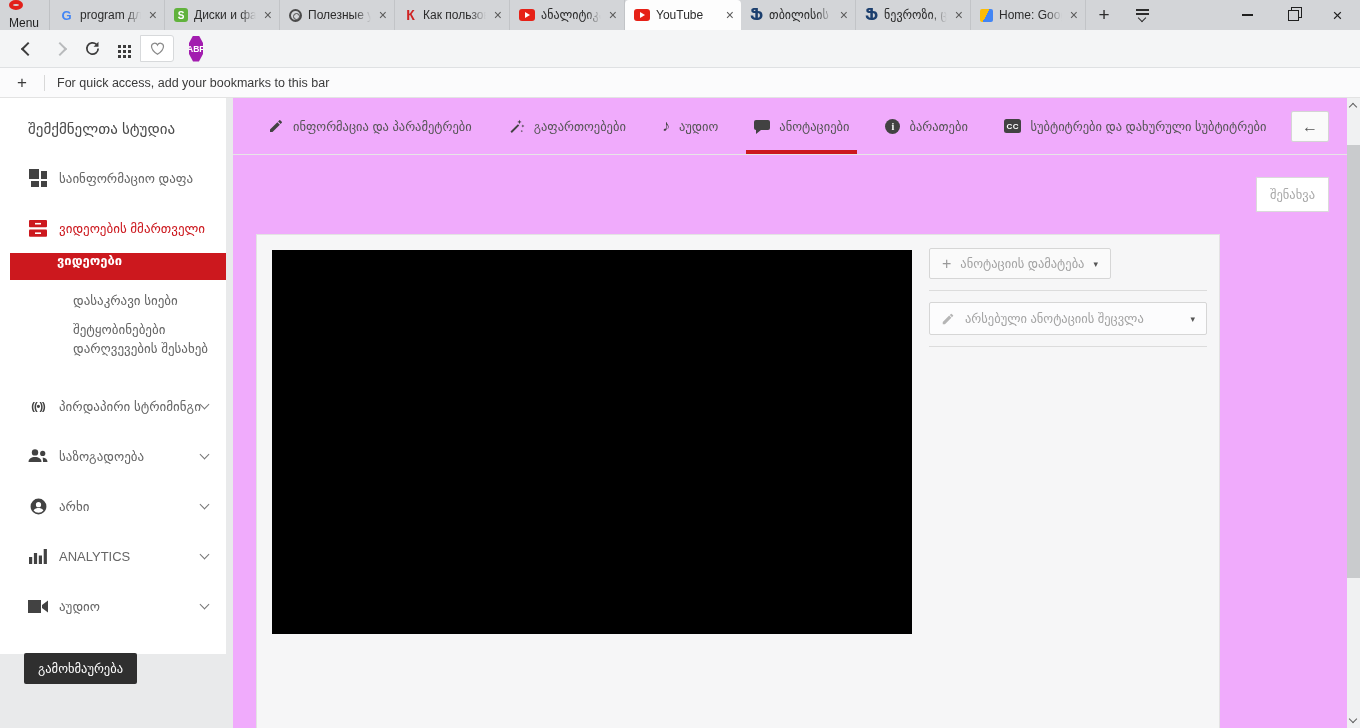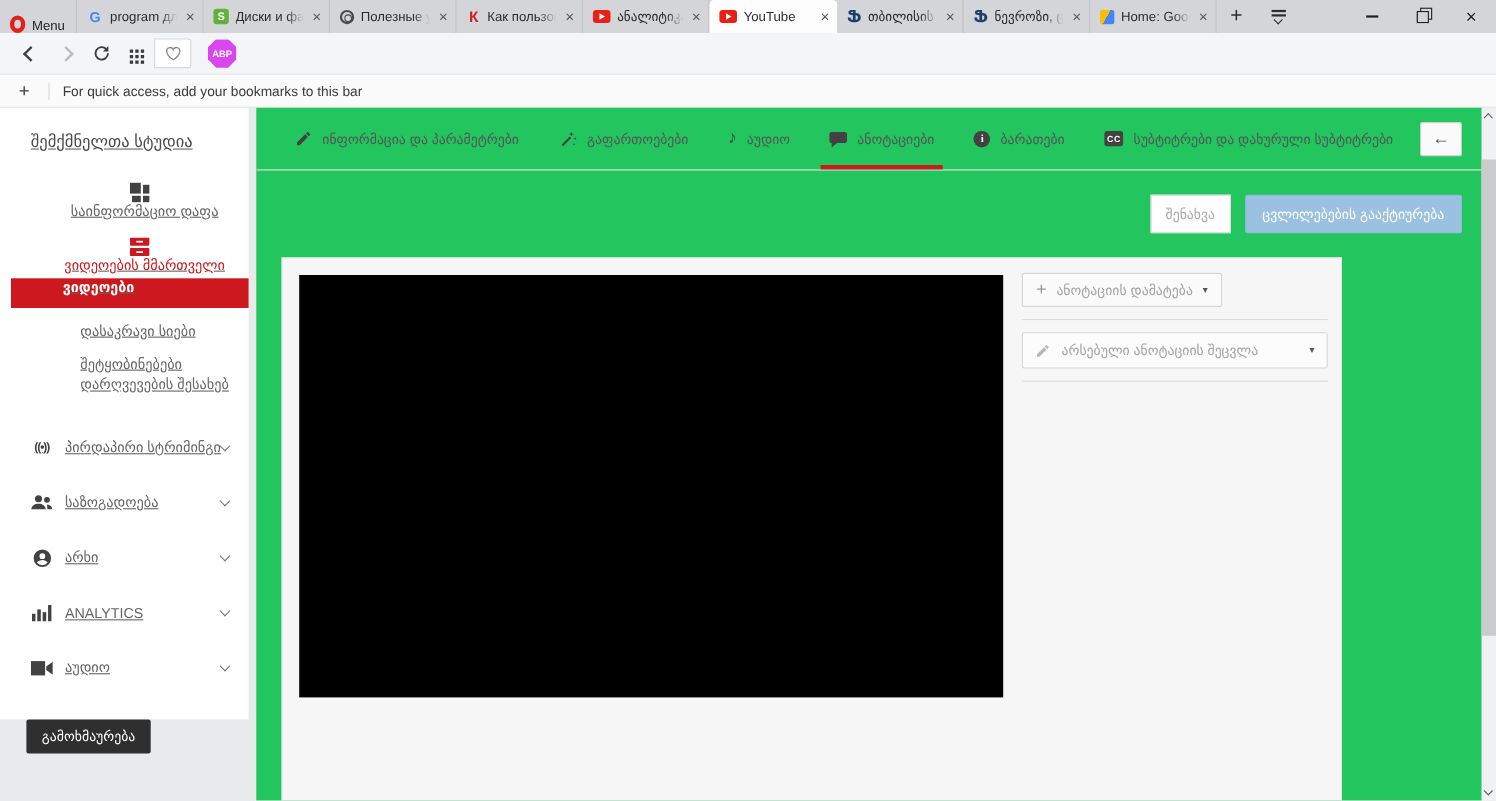--- a/index.html
+++ b/index.html
@@ -2,21 +2,21 @@
 <html><head>
 <meta charset="utf-8">
 <style>
   * { box-sizing: border-box; margin: 0; padding: 0; }
   html,body { width:1360px; height:728px; overflow:hidden; }
   body { font-family:"Liberation Sans","DejaVu Sans",sans-serif; }
   .screen { position:relative; width:1360px; height:728px; background:#e9eaeb; overflow:hidden; }
 
   
   .tabbar { position:absolute; top:0; left:0; right:0; height:30px; background:#d3d5d8; display:flex; align-items:stretch; }
-  .menu-btn { display:flex; align-items:flex-end; gap:6px; padding:0 10px 0 9px; font-size:12px; color:#1f1f1f; border-right:1px solid #bfc1c4; cursor:default; }
+  .menu-btn { display:flex; align-items:flex-start; gap:6px; padding:0 10px 0 9px; font-size:12px; color:#1f1f1f; border-right:1px solid #bfc1c4; cursor:default;flex-direction:column; }
   .opera-logo { width:14px; height:16px; border:4px solid #e2201a; border-radius:50%; }
   .btab { width:115px; display:flex; align-items:center; gap:6px; padding:0 5px 0 9px; font-size:12px; color:#2c2c2c; border-right:1px solid #c2c4c7; position:relative; }
   .btab-title { flex:1; white-space:nowrap; overflow:hidden; -webkit-mask-image:linear-gradient(90deg,#000 75%,transparent); mask-image:linear-gradient(90deg,#000 75%,transparent); }
   .btab-close { color:#5a5a5a; font-size:14px; line-height:1; padding:0 2px; }
   .btab.active { background:#fdfdfd; border-radius:4px 4px 0 0; border-right:none; width:116px; }
   .fav { flex:none; display:flex; align-items:center; justify-content:center; }
   .fav-g { color:#4285F4; font-size:13px; font-weight:bold; width:15px; }
   .fav-s { width:14px; height:14px; background:#61b23c; border-radius:3px; color:#fff; font-size:10px; font-weight:bold; }
   .fav-ring { width:13px; height:13px; border:2px solid #4a4a4a; border-radius:50%; position:relative; }
   .fav-ring:after { content:''; position:absolute; left:2px; top:2px; width:5px; height:5px; border:1.5px solid #4a4a4a; border-radius:50%; }
@@ -44,52 +44,52 @@
   .chev-right { width:10px; height:10px; border-right:2px solid #b8babc; border-top:2px solid #b8babc; transform:rotate(45deg); }
   .grid9 { width:3px; height:3px; background:#3c3c3c; box-shadow:5px 0 #3c3c3c,10px 0 #3c3c3c,0 5px #3c3c3c,5px 5px #3c3c3c,10px 5px #3c3c3c,0 10px #3c3c3c,5px 10px #3c3c3c,10px 10px #3c3c3c; margin:-5px 5px 0 -5px; }
   .urlbox { flex:1; height:27px; background:#fff; border:1px solid #d7d9db; border-right:none; border-radius:3px 0 0 3px; display:flex; align-items:center; margin-left:8px; overflow:hidden; }
   .lock-wrap { width:32px; height:100%; display:flex; align-items:center; justify-content:center; border-right:1px solid #ebebeb; }
   .lock { width:10px; height:8px; background:#3d9e47; border-radius:1.5px; position:relative; margin-top:4px; }
   .lock:before { content:''; position:absolute; top:-5px; left:1.2px; width:7.6px; height:7px; border:1.6px solid #3d9e47; border-bottom:none; border-radius:4px 4px 0 0; }
   .url-text { font-size:13.5px; padding-left:10px; white-space:nowrap; }
   .url-host { color:#1f1f1f; }
   .url-path { color:#9b9b9b; }
   .heartbox { width:34px; height:27px; background:#fff; border:1px solid #d7d9db; border-radius:0 3px 3px 0; display:flex; align-items:center; justify-content:center; }
-  .abp { width:26px; height:26px; margin-left:15px; background:#d946ef; color:#fff; font-size:8.5px; font-weight:bold; display:flex; align-items:center; justify-content:center; clip-path:polygon(29% 0,71% 0,100% 29%,100% 71%,71% 100%,29% 100%,0 71%,0 29%); }
+  .abp { width:14px; height:26px; margin-left:15px; background:#a21caf; color:#fff; font-size:8.5px; font-weight:bold; display:flex; align-items:center; justify-content:center; clip-path:polygon(29% 0,71% 0,100% 29%,100% 71%,71% 100%,29% 100%,0 71%,0 29%); }
 
   
   .bookmarks { position:absolute; top:68px; left:0; right:0; height:30px; background:#fbfbfc; border-bottom:1px solid #e3e3e3; display:flex; align-items:center; font-size:12.5px; color:#3a3a3a; }
   .bm-plus { width:44px; text-align:center; font-size:17px; color:#3a3a3a; }
   .bm-div { width:1px; height:16px; background:#d8d8d8; }
   .bm-hint { margin-left:12px; }
 
   
   .page { position:absolute; top:98px; left:0; right:0; bottom:0; background:#e9eaeb; }
 
   
-  .sidebar { position:absolute; left:0; top:0; width:226px; height:556px; background:#fff; font-size:13px; color:#666;text-decoration:underline; }
+  .sidebar { position:absolute; left:0; top:0; width:226px; height:556px; background:#fff; font-size:13px; color:#666; }
   .sb-header { margin:22px 0 0 28px; font-size:15px; color:#4a4a4a; }
-  .sb-row { display:flex; align-items:center; padding-left:27px;flex-direction:column; }
+  .sb-row { display:flex; align-items:center; padding-left:27px; }
   .sb-ic { width:22px; display:flex; justify-content:center; align-items:center; flex:none; }
   .sb-label { margin-left:10px; }
   .sb-dash { margin-top:28px; height:24px; }
   .sb-vm { margin-top:26px; height:24px; color:#cc181e; }
   .sb-videos { margin-top:13px; margin-left:10px; height:27px; background:#cc181e; color:#fff; font-weight:bold; display:flex; align-items:flex-start; padding-left:47px; }
   .sb-sub { padding-left:73px; }
   .sb-playlists { margin-top:13px; }
   .sb-copyright { margin-top:12px; line-height:19px; }
   .sb-groups { margin-top:23px; }
   .sb-group { height:50px; display:flex; align-items:center; padding:0 18px 0 27px; }
   .sb-group .sb-label { flex:1; }
   .chev-down { width:7px; height:7px; border-right:1.8px solid #757575; border-bottom:1.8px solid #757575; transform:rotate(45deg); margin-top:-3px; }
   .ic-live { font-size:11px; font-weight:bold; color:#424242; letter-spacing:-1px; white-space:nowrap; }
   .feedback-btn { display:inline-block; margin:22px 0 0 24px; padding:8px 14px; background:#2f2f2f; color:#fff; font-size:12.5px; border-radius:2px; }
 
   
-  .content { position:absolute; left:233px; right:13px; top:0; bottom:0; background:#22c55e; overflow:hidden; }
+  .content { position:absolute; left:233px; right:13px; top:0; bottom:0; background:#f0abfc; overflow:hidden; }
   .ctabs { height:57px; border-bottom:1px solid #e6e6e6; display:flex; align-items:center; padding-left:35px; position:relative; }
   .ctab { display:flex; align-items:center; gap:9px; height:100%; margin-right:36px; font-size:12.5px; color:#555; position:relative; }
   .ctab.active:after { content:''; position:absolute; left:-8px; right:-8px; bottom:0; height:4px; background:#cc181e; }
   .ic-bubble { width:16px; height:10px; background:#424242; border-radius:2px; position:relative; margin-top:-3px; }
   .ic-bubble:after { content:''; position:absolute; left:2px; bottom:-4px; border-top:4px solid #424242; border-right:5px solid transparent; }
   .ic-info { width:15px; height:15px; border-radius:50%; background:#424242; color:#fff; font-size:10px; font-weight:bold; display:flex; align-items:center; justify-content:center; font-family:"Liberation Serif","DejaVu Serif",serif; }
   .ic-cc { background:#424242; color:#fff; font-size:8px; font-weight:bold; border-radius:2.5px; padding:2.5px 2.5px; letter-spacing:0.5px; }
   .ic-note { font-size:16px; color:#424242; }
   .back-btn { position:absolute; right:18px; top:13px; width:38px; height:31px; border:1px solid #d4d4d4; border-radius:2px; background:#fafafa; display:flex; align-items:center; justify-content:center; font-size:16px; color:#555; }
 
@@ -352,21 +352,20 @@
           <span>სუბტიტრები და დახურული სუბტიტრები</span>
         </div>
         <div class="back-btn">
           <span>←</span>
         </div>
       </div>
 
       <div class="title-row">
         <div class="title-actions">
           <div class="btn-save">შენახვა</div>
-          <div class="btn-publish">ცვლილებების გააქტიურება</div>
         </div>
       </div>
 
       <div class="panel">
         <div class="video"></div>
         <div class="controls">
           <div class="add-btn">
             <span class="add-plus">+</span>
             <span>ანოტაციის დამატება</span>
             <span class="caret">▾</span>

